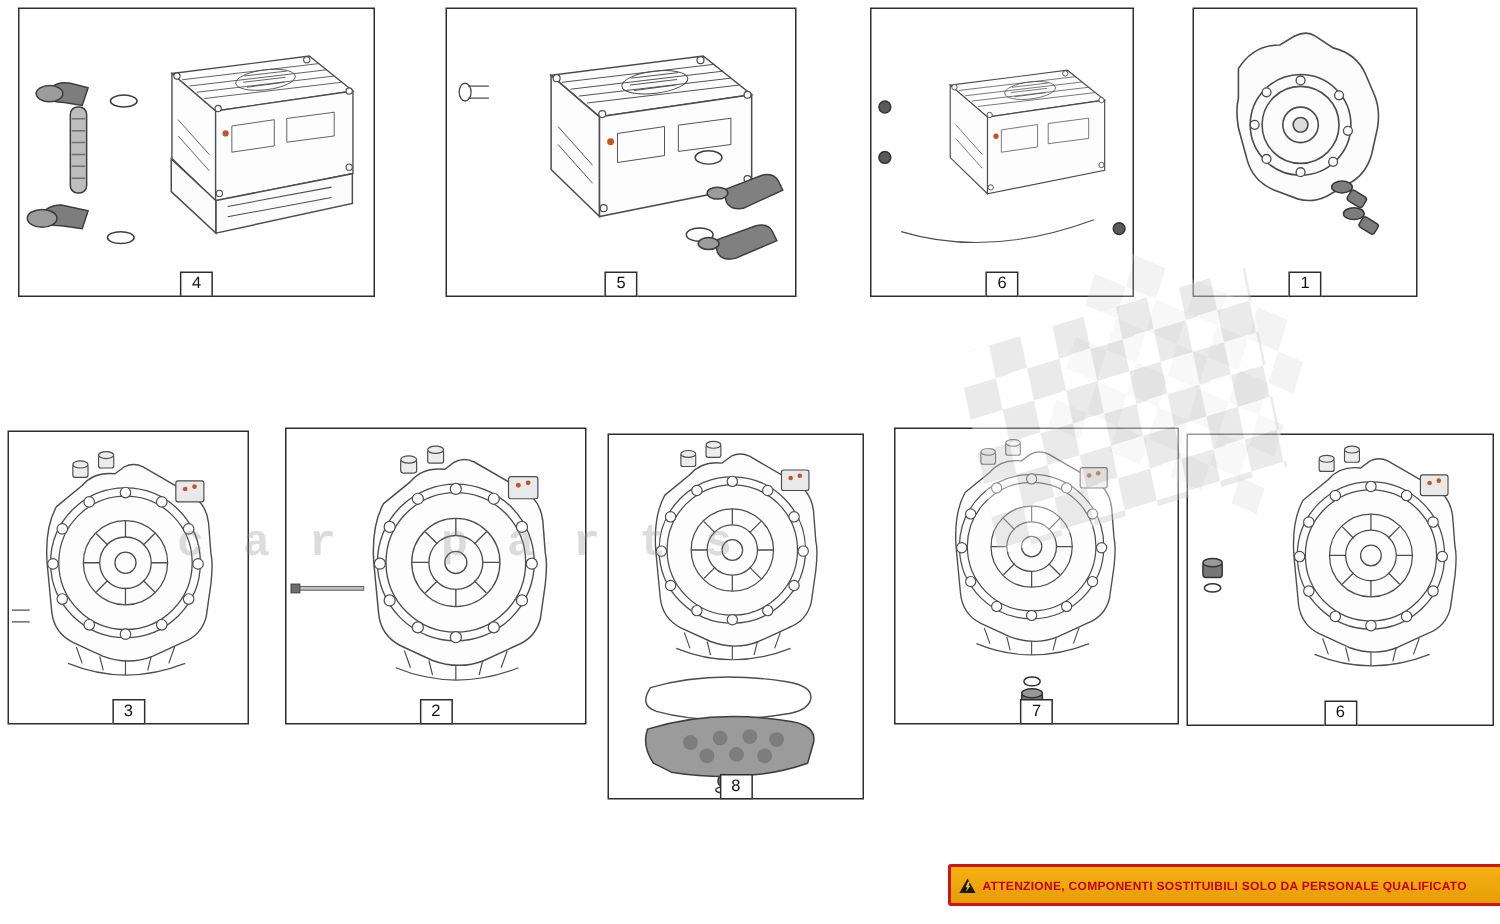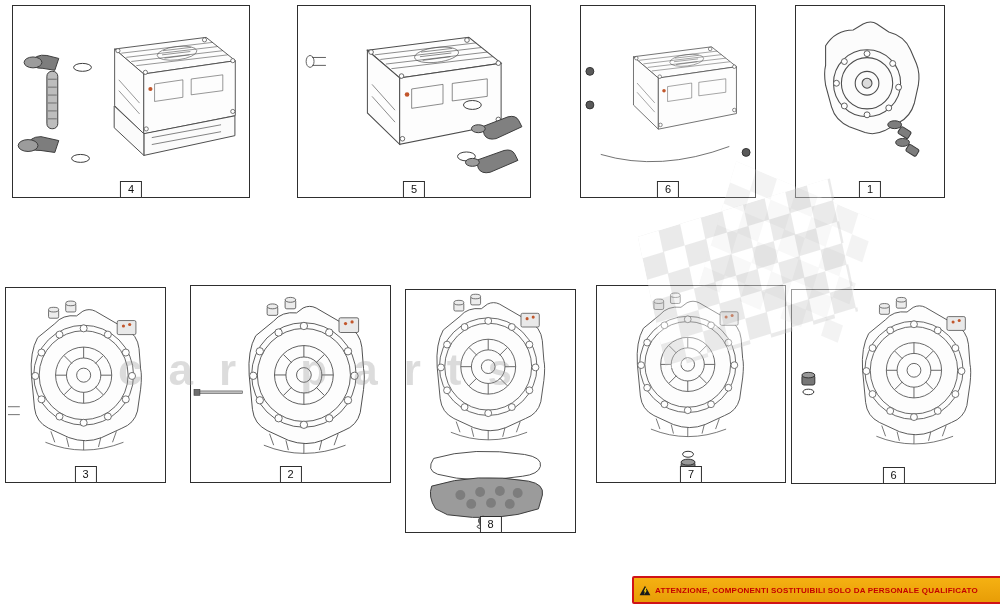--- a/index.html
+++ b/index.html
@@ -10,22 +10,22 @@
   
   .wm-layer{position:absolute;inset:0;pointer-events:none;z-index:3;}
   .wm-title{
     position:absolute;left:82px;top:222px;
     font-family:"DejaVu Serif",serif;font-weight:bold;
     font-size:116px;line-height:1;letter-spacing:-3px;
     color:#b03a37;opacity:.40;white-space:nowrap;
   }
   .wm-sub{
     position:absolute;left:118px;top:348px;
-    font-family:Liberation Sans, sans-serif;font-weight:bold;
-    font-size:44px;line-height:1;letter-spacing:26px;
+    font-family:Liberation Mono, monospace;font-weight:bold;
+    font-size:30px;line-height:1;letter-spacing:26px;
     color:#8f8f8f;opacity:.30;white-space:nowrap;
   }
   .wm-flag{
     position:absolute;opacity:.38;
     background:conic-gradient(#c9c9c9 0 25%,#ffffff 0 50%,#c9c9c9 0 75%,#ffffff 0) 0 0/44px 44px;
   }
   .wm-flag.front{left:648px;top:206px;width:200px;height:136px;transform:rotate(-12deg) skewY(-5deg);}
   .wm-flag.back{left:712px;top:188px;width:150px;height:128px;transform:rotate(17deg) skewY(6deg);opacity:.22;}
   
   .panel{

